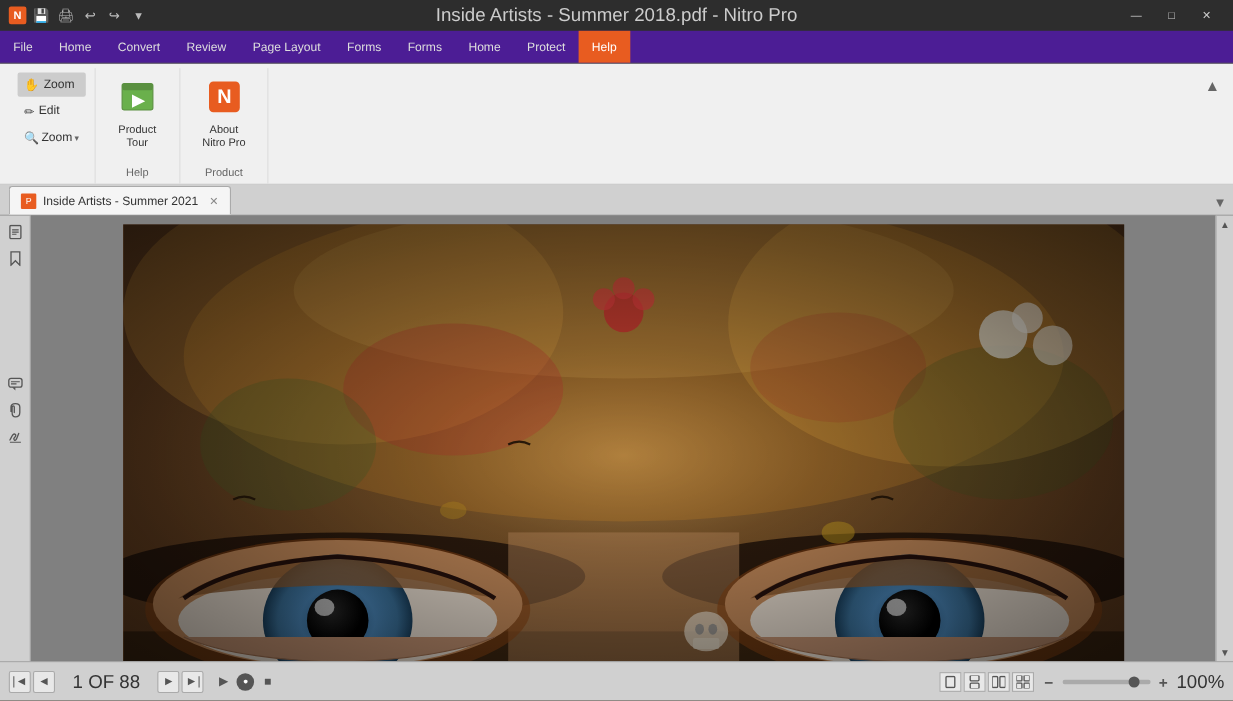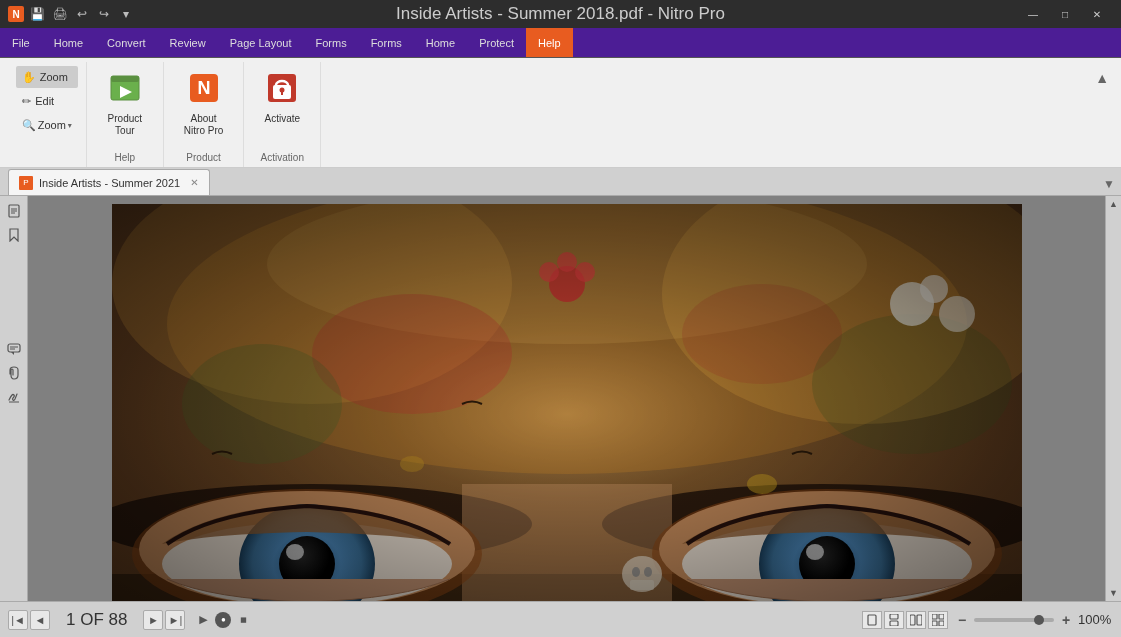--- a/index.html
+++ b/index.html
@@ -191,21 +191,21 @@
     .page-info { font-size: 17px; color: #333; padding: 0 8px; }
     .play-controls { display: flex; align-items: center; gap: 2px; }
     .play-btn { width: 20px; height: 20px; display: flex; align-items: center; justify-content: center; cursor: pointer; color: #555; font-size: 11px; }
     .status-right { margin-left: auto; display: flex; align-items: center; gap: 6px; }
     .view-btns { display: flex; gap: 2px; }
     .view-btn { width: 20px; height: 18px; border: 1px solid #aaa; background: #e8e8e8; display: flex; align-items: center; justify-content: center; cursor: pointer; font-size: 9px; color: #555; }
     .zoom-slider-area { display: flex; align-items: center; gap: 4px; }
     .zoom-slider { width: 80px; height: 4px; background: #aaa; border-radius: 2px; position: relative; cursor: pointer; }
     .zoom-slider-thumb { width: 10px; height: 10px; background: #555; border-radius: 50%; position: absolute; top: -3px; left: 75%; cursor: pointer; }
     .zoom-btn { width: 16px; height: 16px; display: flex; align-items: center; justify-content: center; cursor: pointer; font-size: 14px; color: #555; font-weight: bold; }
-    .zoom-pct { font-size: 13px; color: #333; min-width: 35px; text-align: left; }
+    .zoom-pct { font-size: 17px; color: #333; min-width: 35px; text-align: center; }
 
     
     .ribbon-left-group {
       display: flex;
       flex-direction: column;
       gap: 2px;
       padding: 4px 8px;
       border-right: 1px solid #ddd;
     }
     .ribbon-sm-btn {
@@ -301,37 +301,20 @@
             <rect x="4" y="4" width="28" height="28" rx="4" fill="#e85c20"></rect>
             <text x="18" y="24" text-anchor="middle" font-size="18" font-weight="bold" fill="white" font-family="Arial">N</text>
           </svg>
         </div>
         <div class="ribbon-btn-label">About<br>Nitro Pro</div>
       </div>
     </div>
     <div class="ribbon-group-label">Product</div>
   </div>
 
-  <div class="ribbon-group">
-    <div class="ribbon-buttons">
-      <div class="ribbon-btn">
-        <div class="ribbon-btn-icon">
-          <svg width="36" height="36" viewBox="0 0 36 36" fill="none">
-            <rect x="4" y="4" width="28" height="28" rx="3" fill="#c0392b"></rect>
-            <rect x="9" y="15" width="18" height="14" rx="2" fill="white"></rect>
-            <rect x="12" y="11" width="12" height="8" rx="6" fill="none" stroke="white" stroke-width="2.5"></rect>
-            <circle cx="18" cy="20" r="2.5" fill="#c0392b"></circle>
-            <line x1="18" y1="22" x2="18" y2="25" stroke="#c0392b" stroke-width="2"></line>
-          </svg>
-        </div>
-        <div class="ribbon-btn-label">Activate</div>
-      </div>
-    </div>
-    <div class="ribbon-group-label">Activation</div>
-  </div>
 
   <div style="margin-left:auto; display:flex; align-items:flex-start; padding-top:4px;">
     <div style="font-size:14px; color:#666; cursor:pointer; padding:4px;">▲</div>
   </div>
 </div>
 
 <div class="tab-bar">
   <div class="tab">
     <div class="tab-icon">P</div>
     <span>Inside Artists - Summer 2021</span>

